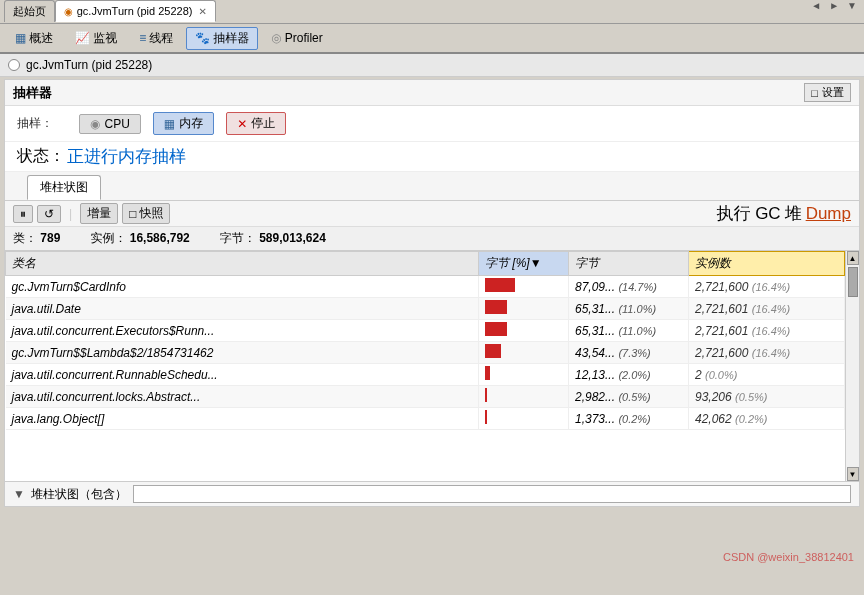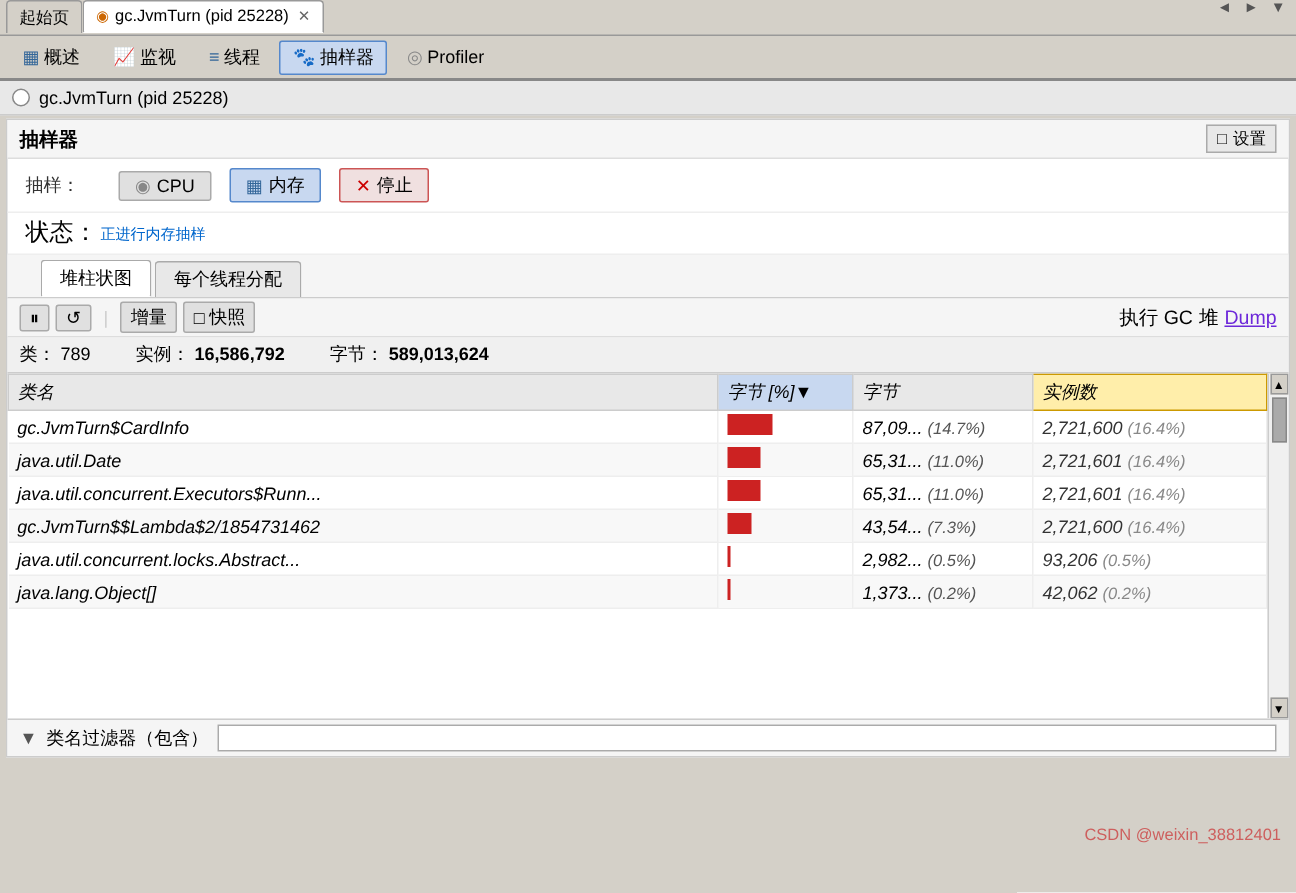--- a/index.html
+++ b/index.html
@@ -132,21 +132,21 @@
     }
 
     
     .status-row {
       display: flex;
       align-items: center;
       padding: 3px 12px;
       border-bottom: 1px solid #eee;
     }
     .status-label { min-width: 50px; font-size: 16px; }
-    .status-value { color: #0066cc; font-size: 10px; }
+    .status-value { color: #0066cc; font-size: 17px; }
 
     
     .inner-tab-bar {
       display: flex;
       align-items: center;
       background: #f5f5f5;
       border-bottom: 1px solid #ccc;
       padding: 3px 6px 0 22px;
       gap: 2px;
     }
@@ -168,21 +168,21 @@
     .action-bar {
       display: flex;
       align-items: center;
       justify-content: space-between;
       background: #f5f5f5;
       border-bottom: 1px solid #ddd;
       padding: 3px 8px;
       height: 26px;
     }
     .action-left { display: flex; align-items: center; gap: 4px; }
-    .action-right { display: flex; align-items: center; gap: 4px; font-size: 13px; }
+    .action-right { display: flex; align-items: center; gap: 4px; font-size: 17px; }
     .action-btn {
       display: flex;
       align-items: center;
       padding: 1px 6px;
       border: 1px solid #aaa;
       background: #e0e0e0;
       cursor: pointer;
       font-size: 12px;
       gap: 3px;
       border-radius: 2px;
@@ -397,23 +397,20 @@
     </div>
 
     <div class="status-row">
       <span class="status-label">状态：</span>
       <span class="status-value">正进行内存抽样</span>
     </div>
 
     <div class="inner-tab-bar">
       <div class="inner-tab active">
         <span>堆柱状图</span>
-      </div>
-      <div class="inner-tab">
-        <span>每个线程分配</span>
       </div>
     </div>
 
     <div class="action-bar">
       <div class="action-left">
         <button class="action-btn">
           <span>⏸</span>
         </button>
         <button class="action-btn">
           <span>↺</span>
@@ -423,28 +420,28 @@
           <span>增量</span>
         </button>
         <button class="action-btn">
           <span>□</span>
           <span>快照</span>
         </button>
       </div>
       <div class="action-right">
         <span>执行 GC</span>
         <span>堆</span>
-        <span style="color:#6d28d9; text-decoration:underline; cursor:pointer;">Dump</span>
+        <span style="color:#c2410c; text-decoration:underline; cursor:pointer;">Dump</span>
       </div>
     </div>
 
     <div class="stats-bar">
       <span>
         <span>类：</span>
-        <span style="font-weight:normal;">789</span>
+        <span style="font-weight:bold;">789</span>
       </span>
       <span>
         <span>实例：</span>
         <span style="font-weight:bold;">16,586,792</span>
       </span>
       <span>
         <span>字节：</span>
         <span style="font-weight:bold;">589,013,624</span>
       </span>
     </div>
@@ -486,20 +483,26 @@
               <td>65,31... <span class="pct-text">(11.0%)</span></td>
               <td><span class="inst-count">2,721,601</span> <span class="inst-pct">(16.4%)</span></td>
             </tr>
             <tr>
               <td>gc.JvmTurn$$Lambda$2/1854731462</td>
               <td class="bar-cell"><div class="bar-inner" style="width: 16px;"></div></td>
               <td>43,54... <span class="pct-text">(7.3%)</span></td>
               <td><span class="inst-count">2,721,600</span> <span class="inst-pct">(16.4%)</span></td>
             </tr>
             <tr>
+              <td>java.util.concurrent.RunnableSchedu...</td>
+              <td class="bar-cell"><div class="bar-inner" style="width: 5px;"></div></td>
+              <td>12,13... <span class="pct-text">(2.0%)</span></td>
+              <td><span class="inst-count">2</span> <span class="inst-pct">(0.0%)</span></td>
+            </tr>
+            <tr>
               <td>java.util.concurrent.locks.Abstract...</td>
               <td class="bar-cell"><div class="bar-inner" style="width: 2px;"></div></td>
               <td>2,982... <span class="pct-text">(0.5%)</span></td>
               <td><span class="inst-count">93,206</span> <span class="inst-pct">(0.5%)</span></td>
             </tr>
             <tr>
               <td>java.lang.Object[]</td>
               <td class="bar-cell"><div class="bar-inner" style="width: 2px;"></div></td>
               <td>1,373... <span class="pct-text">(0.2%)</span></td>
               <td><span class="inst-count">42,062</span> <span class="inst-pct">(0.2%)</span></td>
@@ -510,21 +513,21 @@
       <div class="scrollbar-v">
         <div class="scroll-arrow">▲</div>
         <div class="scroll-thumb"></div>
         <div style="flex:1;"></div>
         <div class="scroll-arrow">▼</div>
       </div>
     </div>
 
     <div style="display:flex; align-items:center; background:#f5f5f5; border-top:1px solid #ccc; padding:3px 8px; gap:6px; font-size:12px;">
       <span style="color:#555;">▼</span>
-      <span>类名过滤器（包含）</span>
+      <span>堆柱状图（包含）</span>
       <input type="text" class="filter-input" style="flex: 1 1 0%; border: 1px solid rgb(170, 170, 170); padding: 1px 4px; font-size: 12px;">
     </div>
 
   </div>
 
   <div class="watermark">CSDN @weixin_38812401</div>
 
 </div>
 
 </body></html>

